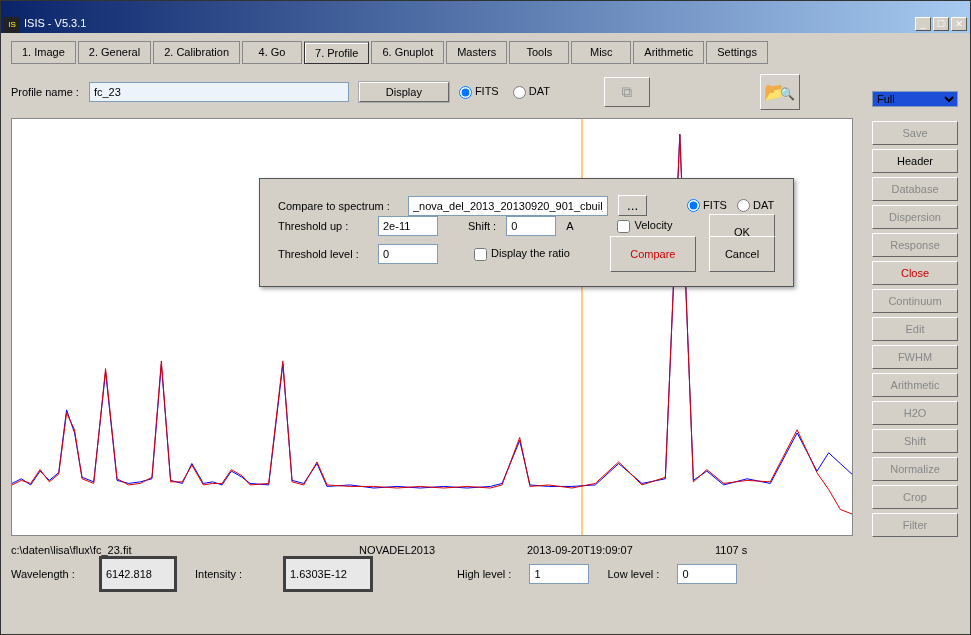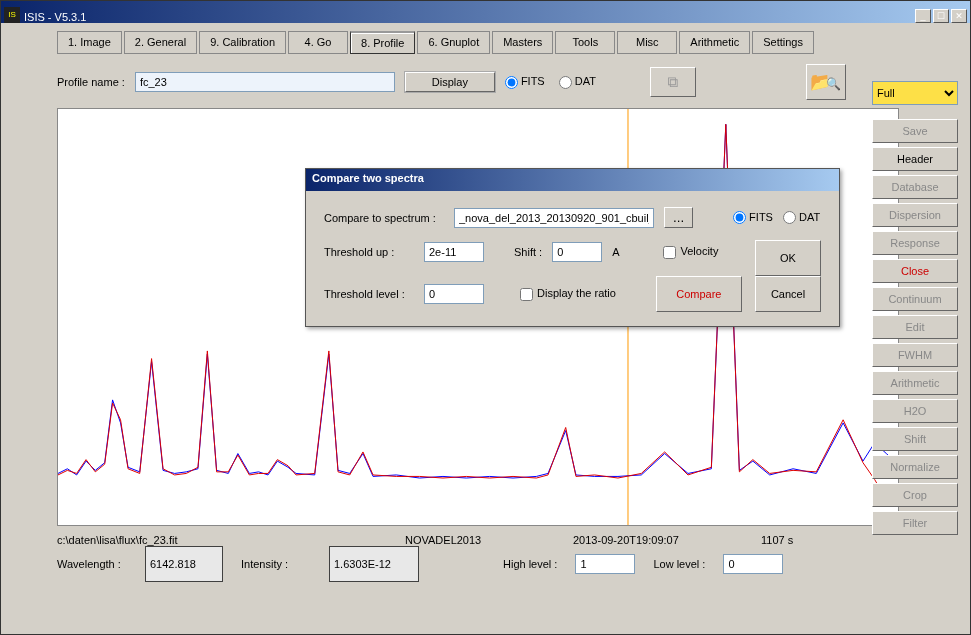--- a/index.html
+++ b/index.html
@@ -17,22 +17,22 @@
     background: #d4d0c8;
     border: 1px solid #333;
     display: flex;
     flex-direction: column;
   }
   .titlebar {
     height: 22px;
     background: linear-gradient(to right, #0a246a, #a6caf0);
     color: #fff;
     display: flex;
-    align-items: flex-end;
-    padding: 0 3px;
+    align-items: flex-start;
+    padding: 16px 3px;
     font-size: 11px;
   }
   .titlebar .app-icon {
     width: 16px; height: 16px;
     background: #222;
     margin-right: 4px;
     display:inline-block;
     font-size:8px;
     color:#ff0;
     text-align:center;
@@ -123,22 +123,22 @@
   .right-col {
     position:absolute;
     top:58px;
     right:12px;
     width:86px;
     display:flex;
     flex-direction:column;
     gap:4px;
   }
   .right-col select {
-    width:100%; height:24px;
-    background:#fde047;border:1px solid #7f9db9;
+    width:100%; height:16px;
+    background:#1d4ed8;border:1px solid #7f9db9;
     font-size:11px;
   }
   .side-btn {
     width:100%;
     height:24px;
     background:#d4d0c8;
     border:1px solid #fff;
     border-right-color:#666;
     border-bottom-color:#666;
     font-size:11px;
@@ -170,21 +170,20 @@
     background:linear-gradient(to right,#0a246a,#a6caf0);
     color:#fff;
     padding:3px 6px;
     font-weight:bold;
     font-size:11px;
   }
   .dialog .dlg-body {
     padding:16px 18px 14px 18px;
     display:flex;
     flex-direction:column;
-    gap:14px;
     font-size:11px;
   }
   .dlg-row { display:flex; align-items:center; gap:10px; }
   .dlg-row .textfield { height:20px; }
   .small-btn {
     padding:2px 8px;
     background:#d4d0c8;
     border:1px solid #fff;
     border-right-color:#666;
     border-bottom-color:#666;
@@ -199,21 +198,21 @@
   }
   
   .status {
     display:flex;
     flex-direction:column;
     width:842px;
   }
   .status-row { display:flex; align-items:center; gap:18px; font-size:11px; }
   .status-label { min-width:70px; }
   .readonly-box {
-    border:1px solid #404040;
+    border:3px solid #404040;
     background:#e8e8e8;
     padding:4px 4px;
     height:36px;
     display:inline-flex;
     align-items:center;
     min-width:78px;
   }
   input[type=checkbox] { margin-right:4px; vertical-align:middle; }
   input[type=radio] { margin-right:3px; vertical-align:middle; }
 </style>
@@ -224,28 +223,28 @@
   <div class="titlebar">
     <span class="app-icon">IS</span>
     <span class="title-text">ISIS - V5.3.1</span>
     <div class="title-controls">
       <div class="tb-btn">_</div>
       <div class="tb-btn">☐</div>
       <div class="tb-btn">✕</div>
     </div>
   </div>
 
-  <div class="client" style="position:relative;margin-left:46px;">
+  <div class="client" style="position:relative;">
 
     <div class="tabs" id="tabs">
         <div class="tab">1. Image</div>
         <div class="tab">2. General</div>
-        <div class="tab">9. Calibration</div>
+        <div class="tab">2. Calibration</div>
         <div class="tab">4. Go</div>
-        <div class="tab active">8. Profile</div>
+        <div class="tab active">7. Profile</div>
         <div class="tab">6. Gnuplot</div>
         <div class="tab">Masters</div>
         <div class="tab">Tools</div>
         <div class="tab">Misc</div>
         <div class="tab">Arithmetic</div>
         <div class="tab">Settings</div>
       </div>
 
     <div class="row1">
       <span class="label">Profile name :</span>
@@ -295,21 +294,20 @@
 
     <div class="right-col">
       <select>
         <option>Full</option>
       </select>
       <div style="height:6px;"></div>
       <div id="side-buttons"><button class="side-btn disabled" style="margin-bottom: 4px;">Save</button><button class="side-btn" style="margin-bottom: 4px;">Header</button><button class="side-btn disabled" style="margin-bottom: 4px;">Database</button><button class="side-btn disabled" style="margin-bottom: 4px;">Dispersion</button><button class="side-btn disabled" style="margin-bottom: 4px;">Response</button><button class="side-btn red" style="margin-bottom: 4px;">Close</button><button class="side-btn disabled" style="margin-bottom: 4px;">Continuum</button><button class="side-btn disabled" style="margin-bottom: 4px;">Edit</button><button class="side-btn disabled" style="margin-bottom: 4px;">FWHM</button><button class="side-btn disabled" style="margin-bottom: 4px;">Arithmetic</button><button class="side-btn disabled" style="margin-bottom: 4px;">H2O</button><button class="side-btn disabled" style="margin-bottom: 4px;">Shift</button><button class="side-btn disabled" style="margin-bottom: 4px;">Normalize</button><button class="side-btn disabled" style="margin-bottom: 4px;">Crop</button><button class="side-btn disabled" style="margin-bottom: 4px;">Filter</button></div>
     </div>
 
     <div class="dialog">
-      <div class="dlg-title">Compare two spectra</div>
       <div class="dlg-body">
         <div class="dlg-row">
           <span style="width:120px;">Compare to spectrum :</span>
           <input class="textfield" style="width: 200px;" value="_nova_del_2013_20130920_901_cbuil_flux">
           <button class="small-btn">...</button>
           <span style="width:20px;"></span>
           <label><input type="radio" name="dft" checked="" style=""><span>FITS</span></label>
           <label><input type="radio" name="dft" style=""><span>DAT</span></label>
         </div>
         <div class="dlg-row" style="position:relative;">

